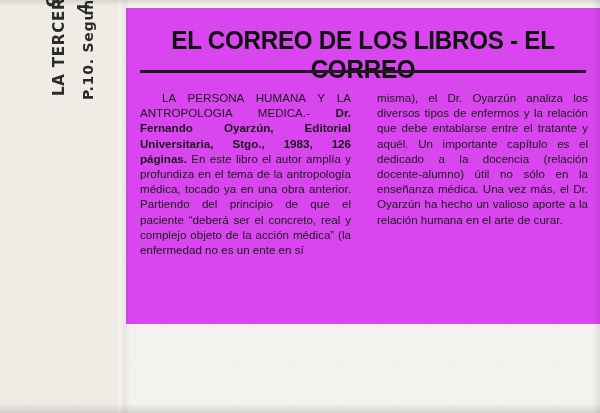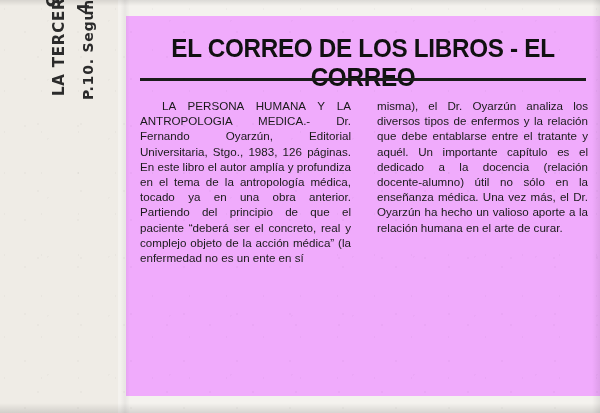--- a/index.html
+++ b/index.html
@@ -89,24 +89,24 @@
     font-weight: 600;
     transform: rotate(-90deg);
     transform-origin: left top;
     letter-spacing: .8px;
   }
 
   
   .article {
     position: absolute;
     left: 126px;
-    top: 16px;
+    top: 8px;
     width: 474px;
-    height: 380px;
-    background: #f0abfc;
+    height: 316px;
+    background: #d946ef;
   }
 
   .headline {
     position: absolute;
     left: 6px;
     top: 18px;
     width: 462px;
     text-align: center;
     font-family: "Liberation Sans", sans-serif;
     font-weight: bold;
@@ -144,21 +144,21 @@
     text-justify: inter-word;
   }
   .col p {
     margin: 0;
   }
   .indent {
     display: inline-block;
     width: 22px;
   }
   .bold {
-    font-weight: normal;
+    font-weight: bold;
   }
 
   
   .crease {
     position: absolute;
     top: 0;
     width: 10px;
     height: 413px;
     pointer-events: none;
     background: linear-gradient(to right, rgba(0,0,0,0) 0%, rgba(0,0,0,0.05) 50%, rgba(0,0,0,0) 100%);

